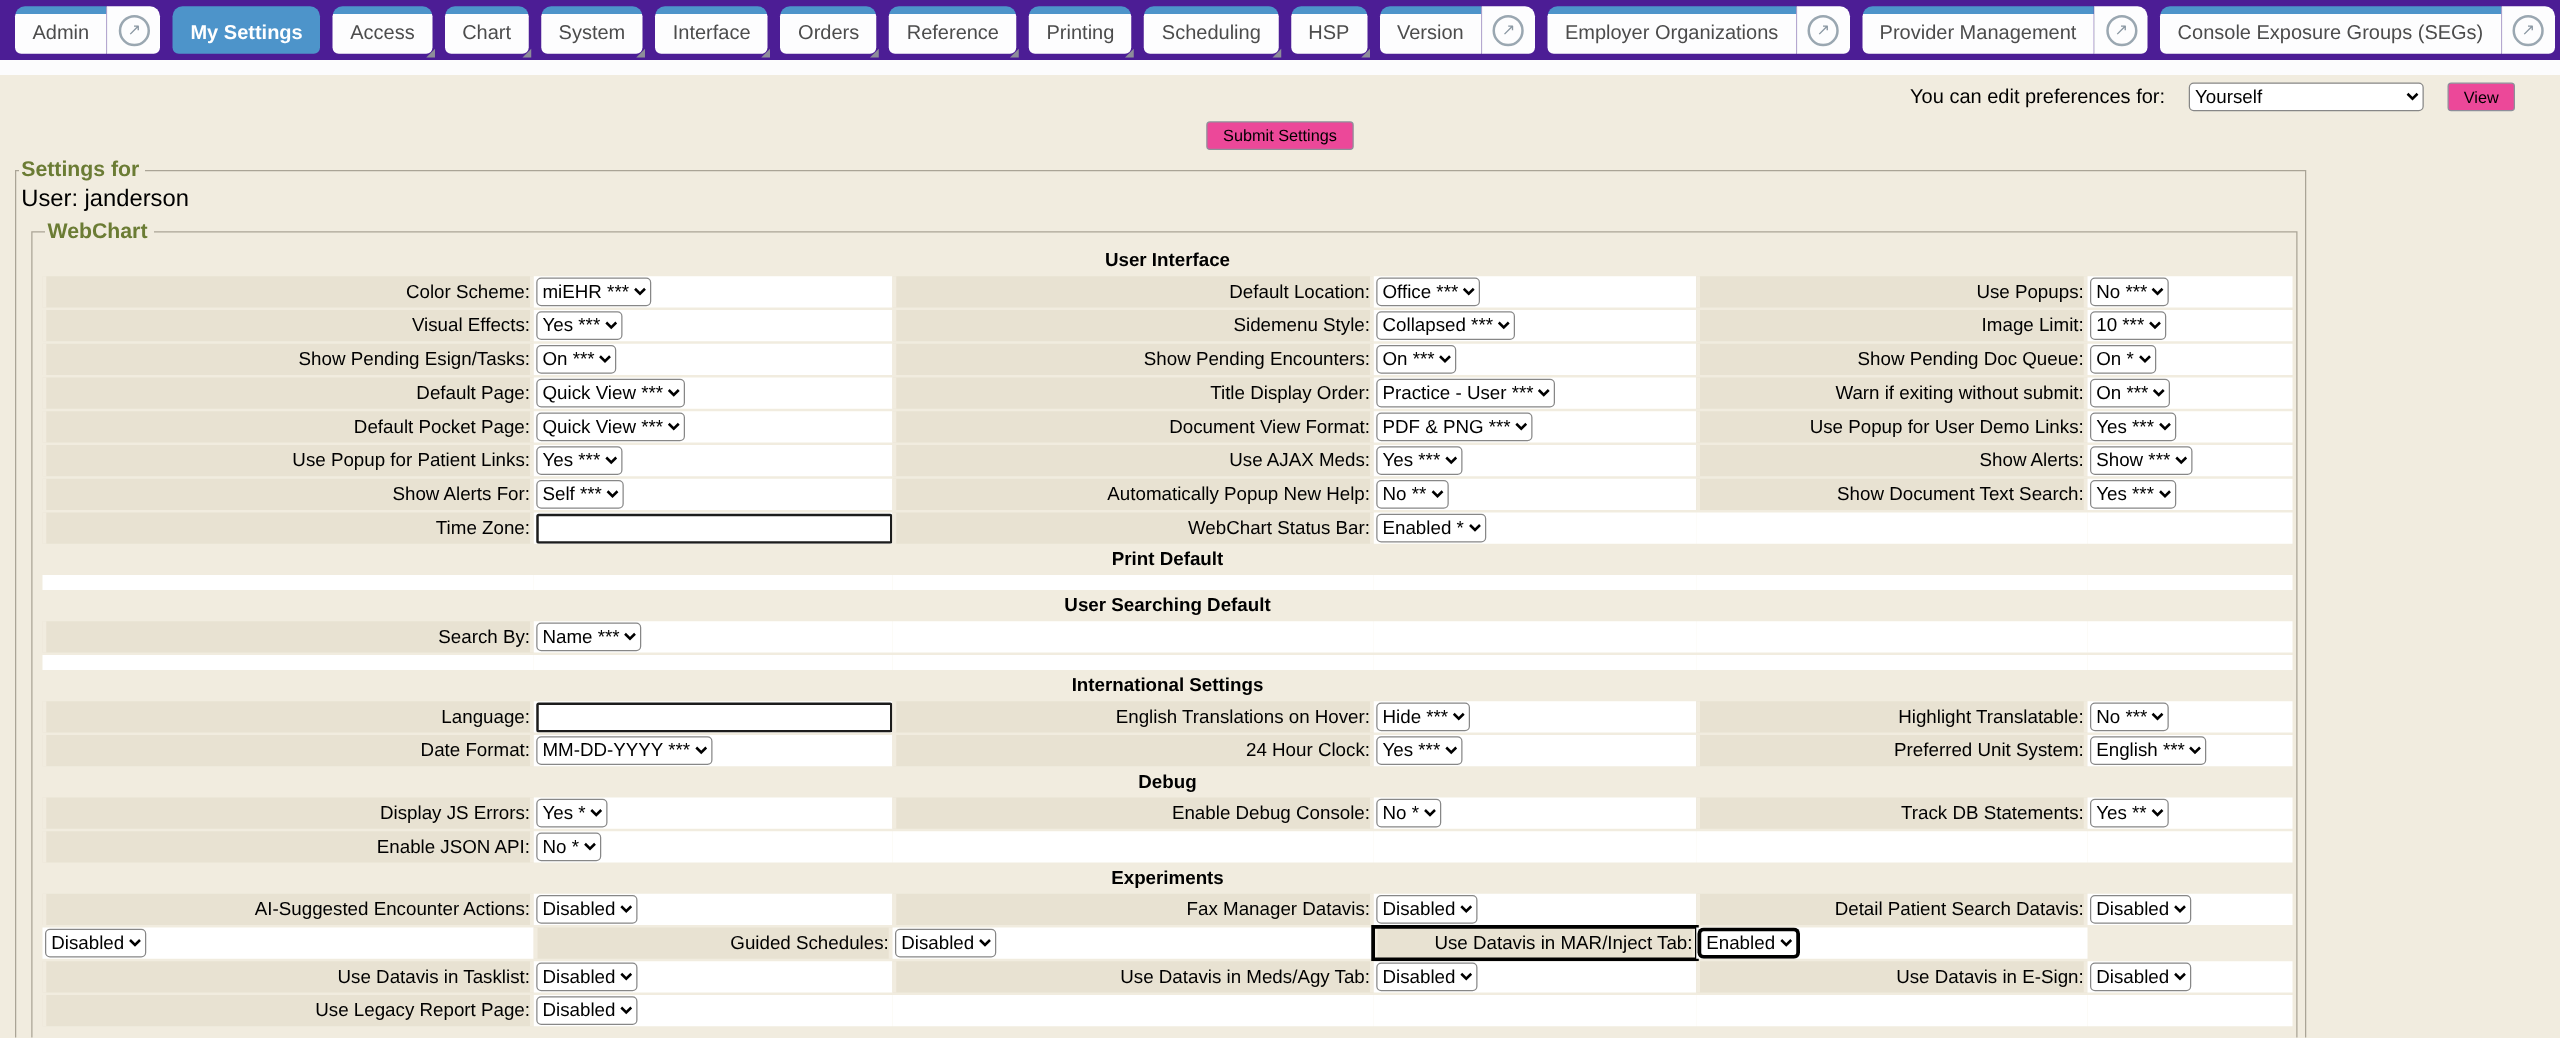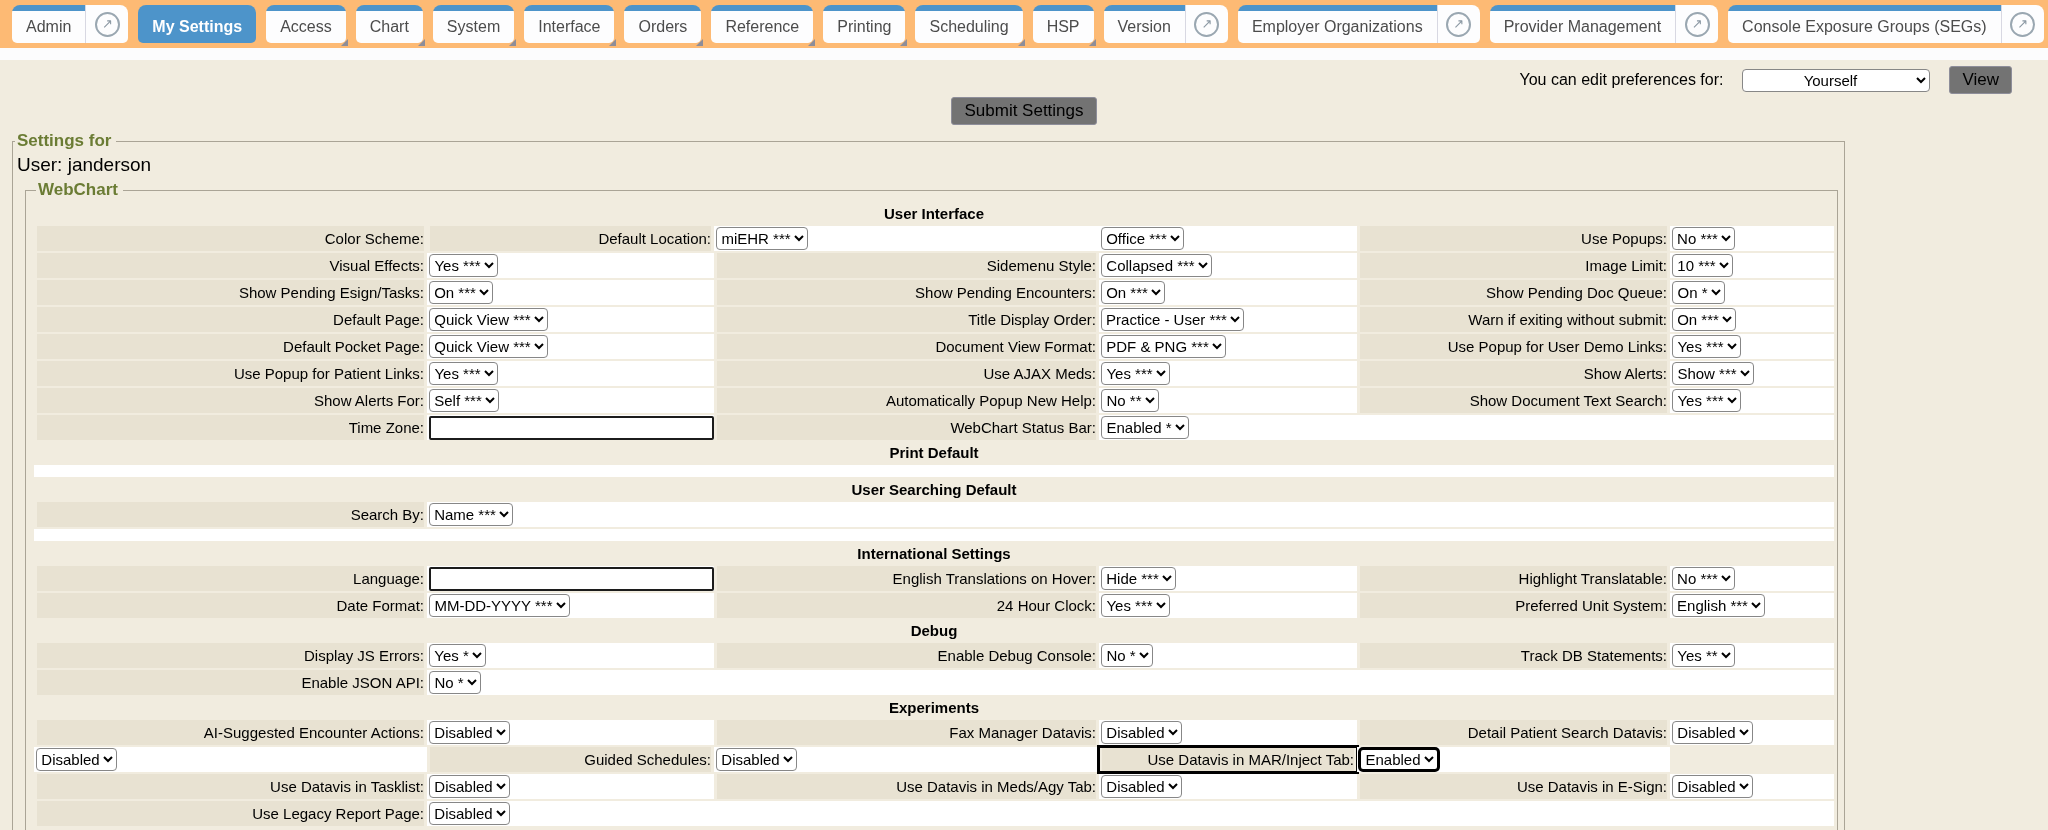--- a/index.html
+++ b/index.html
@@ -4,21 +4,21 @@
 <style>
   html,body{margin:0;padding:0;}
   body{
     width:2048px;height:830px;overflow:hidden;position:relative;
     background:#f1ecdf;
     font-family:"Liberation Sans", sans-serif;
     color:#000;
   }
   
   .tabbar{
-    height:43px;background:#fdba74;display:flex;align-items:flex-start;
+    height:43px;background:#4c1d95;display:flex;align-items:flex-start;
     gap:10px;padding:5px 4px 0 12px;
   }
   .whitestrip{height:12px;background:#fcfcfd;}
   .tab{display:flex;height:38px;position:relative;cursor:pointer;flex:0 0 auto;}
   .tab-label{
     display:flex;align-items:center;
     padding:6px 14px 0 14px;
     background:linear-gradient(#4d94ca 0 6px,#fdfdfe 6px);
     border-radius:8px 8px 5px 5px;
     font-size:16px;color:#4c4c4c;white-space:nowrap;
@@ -43,21 +43,21 @@
     border-color:transparent transparent #8d8d99 transparent;
   }
   
   .prefsbar{
     position:absolute;top:66px;right:36px;
     display:flex;align-items:center;gap:19px;font-size:16px;
   }
   .prefsbar select{width:188px;}
   .btn{
     font-family:"Liberation Sans", sans-serif;
-    font-size:17px;background:#737373;border:1px solid #8e8e9a;
+    font-size:13px;background:#ec4899;border:1px solid #8e8e9a;
     border-radius:3px;padding:3px 12px;color:#000;cursor:pointer;
   }
   .submitrow{text-align:center;margin-top:37px;}
   
   fieldset{
     border:1px solid #aaa496;margin:0;padding:0;
   }
   .fs-outer{
     margin:6px 0 0 12px;width:1833px;padding:0 0 60px 0;min-height:700px;
     background:transparent;box-sizing:border-box;
@@ -85,21 +85,21 @@
   .cell{background:#fff;overflow:hidden;}
   .cell.lab{
     background:#e8e2d2;
     border-left:3px solid #f1ecdf;border-right:3px solid #f1ecdf;
     padding-left:6px;font-size:15px;line-height:25px;white-space:nowrap;text-align:right;
   }
   .vcell{display:flex;align-items:center;padding-left:2px;}
   select{
     font-family:"Liberation Sans", sans-serif;
     font-size:15px;height:23px;background:#fff;
-    border:1px solid #878787;border-radius:4px;color:#000;text-align:center;
+    border:1px solid #878787;border-radius:4px;color:#000;
   }
   input.txt{
     width:282px;height:18px;border:2px solid #1c1c1c;border-radius:2px;
     background:#fff;font-size:15px;font-family:"Liberation Sans", sans-serif;
   }
   .lab.hl{outline:3px solid #000;outline-offset:-1px;}
   select.hl-sel{border:2px solid #000;box-shadow:0 0 0 1px #000;}
 </style>
 </head>
 <body>
@@ -185,24 +185,24 @@
 
 <fieldset class="fs-outer">
   <legend>Settings for</legend>
   <div class="userline">User: janderson</div>
   <fieldset class="fs-inner">
     <legend>WebChart</legend>
     <div class="tablewrap">
         <div class="sec-header">User Interface</div>
         <div class="srow">
           <div class="cell lab">Color Scheme:</div>
+          <div class="cell vcell">
+            <select><option>miEHR ***</option></select>
+          </div>
           <div class="cell lab">Default Location:</div>
-          <div class="cell vcell">
-            <select><option>miEHR ***</option></select>
-          </div>
           <div class="cell vcell">
             <select><option>Office ***</option></select>
           </div>
           <div class="cell lab">Use Popups:</div>
           <div class="cell vcell">
             <select><option>No ***</option></select>
           </div>
         </div>
         <div class="srow">
           <div class="cell lab">Visual Effects:</div>

